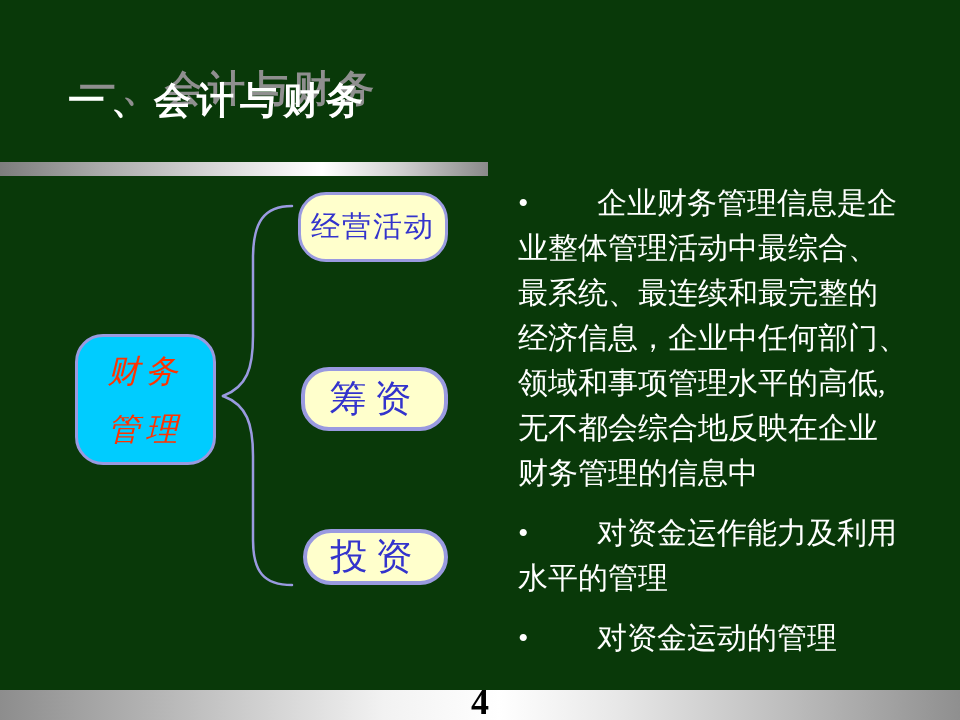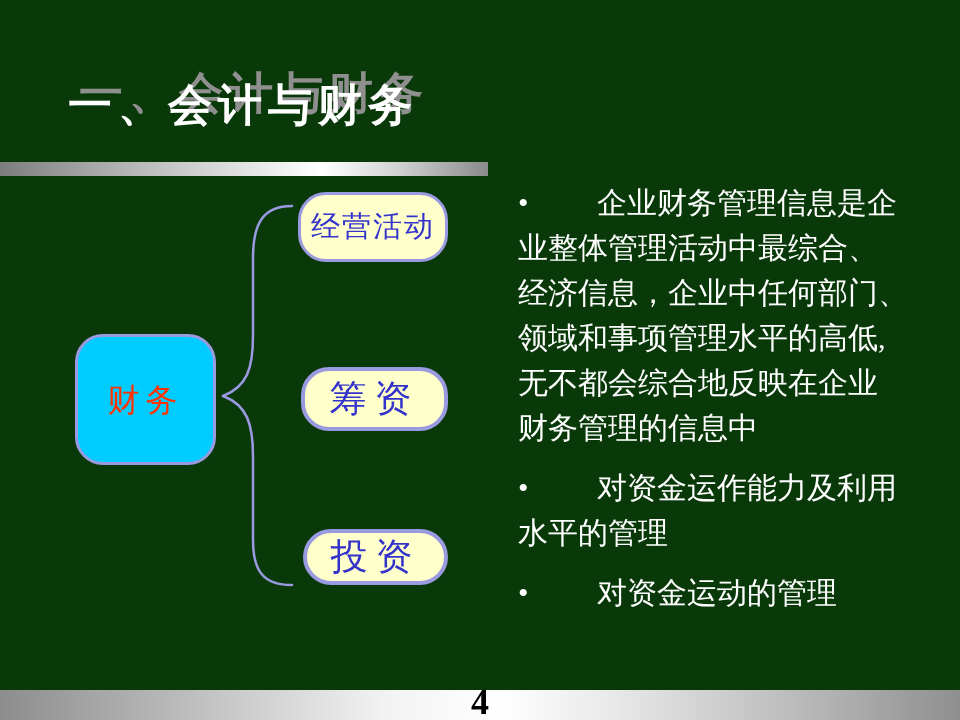--- a/index.html
+++ b/index.html
@@ -4,21 +4,21 @@
 <style>
   html,body{margin:0;padding:0;background:#000;}
   .slide{
     position:relative;width:960px;height:720px;overflow:hidden;
     background:#093909;
     font-family:"Liberation Sans",sans-serif;
   }
   
   .title{
     position:absolute;left:68px;top:76px;
-    font-size:44px;font-weight:700;letter-spacing:6px;
+    font-size:37px;font-weight:700;letter-spacing:6px;
     color:#ffffff;white-space:nowrap;
     text-shadow:11px -12px 0 #8f8f8f;
   }
   .title-rule{
     position:absolute;left:0;top:162px;width:488px;height:14px;
     background:linear-gradient(90deg,#7d7d7d 0%,#a9a9a9 20%,#d9d9d9 45%,#ffffff 66%,#d0d0d0 82%,#8a8a8a 100%);
   }
   
   .connector{position:absolute;left:0;top:0;}
   .box{
@@ -27,21 +27,21 @@
     text-align:center;
     border-radius:28px;
   }
   .box.finance{
     left:75px;top:334px;width:141px;height:131px;
     background:#00ccff;border:3px solid #9a9ae0;
     flex-direction:column;
     color:#ff3300;font-size:32px;letter-spacing:6px;
     font-family:"Liberation Sans",sans-serif;
   }
-  .fin-line{line-height:58px;}
+  .fin-line{line-height:58px;font-style:italic;}
   .box.item{
     background:#ffffcc;border:3px solid #9a9ae0;
     color:#3333cc;font-family:"Liberation Serif",serif;
   }
   .box.b1{left:298px;top:192px;width:150px;height:70px;font-size:29px;letter-spacing:2px;}
   .box.b2{left:301px;top:367px;width:147px;height:64px;font-size:37px;letter-spacing:8px;border-width:4px;}
   .box.b3{left:303px;top:529px;width:145px;height:56px;font-size:37px;letter-spacing:8px;border-width:4px;}
   
   .body-text{
     position:absolute;left:518px;top:180px;width:402px;
@@ -70,30 +70,32 @@
   <div class="title">一、会计与财务</div>
   <div class="title-rule"></div>
 
   <svg class="connector" width="960" height="720" viewBox="0 0 960 720" fill="none">
     <path d="M292,206 C264,206 253,222 253,258 L253,336 C253,368 247,387 223,396" stroke="#9a9ae0" stroke-width="2.5" stroke-linecap="round"></path>
     <path d="M223,396 C247,405 253,424 253,456 L253,540 C253,572 264,585 292,585" stroke="#9a9ae0" stroke-width="2.5" stroke-linecap="round"></path>
   </svg>
 
   <div class="box finance">
     <div class="fin-line">财务</div>
+    <div class="fin-line">管理</div>
   </div>
 
   <div class="box item b1">经营活动</div>
   <div class="box item b2">筹资</div>
   <div class="box item b3">投资</div>
 
   <div class="body-text">
     <div class="para">
       <div class="line"><span class="bullet">•</span><span>企业财务管理信息是企</span></div>
       <div class="line">业整体管理活动中最综合、</div>
+      <div class="line">最系统、最连续和最完整的</div>
       <div class="line">经济信息，企业中任何部门、</div>
       <div class="line">领域和事项管理水平的高低,</div>
       <div class="line">无不都会综合地反映在企业</div>
       <div class="line">财务管理的信息中</div>
     </div>
     <div class="para">
       <div class="line"><span class="bullet">•</span><span>对资金运作能力及利用</span></div>
       <div class="line">水平的管理</div>
     </div>
     <div class="para">

